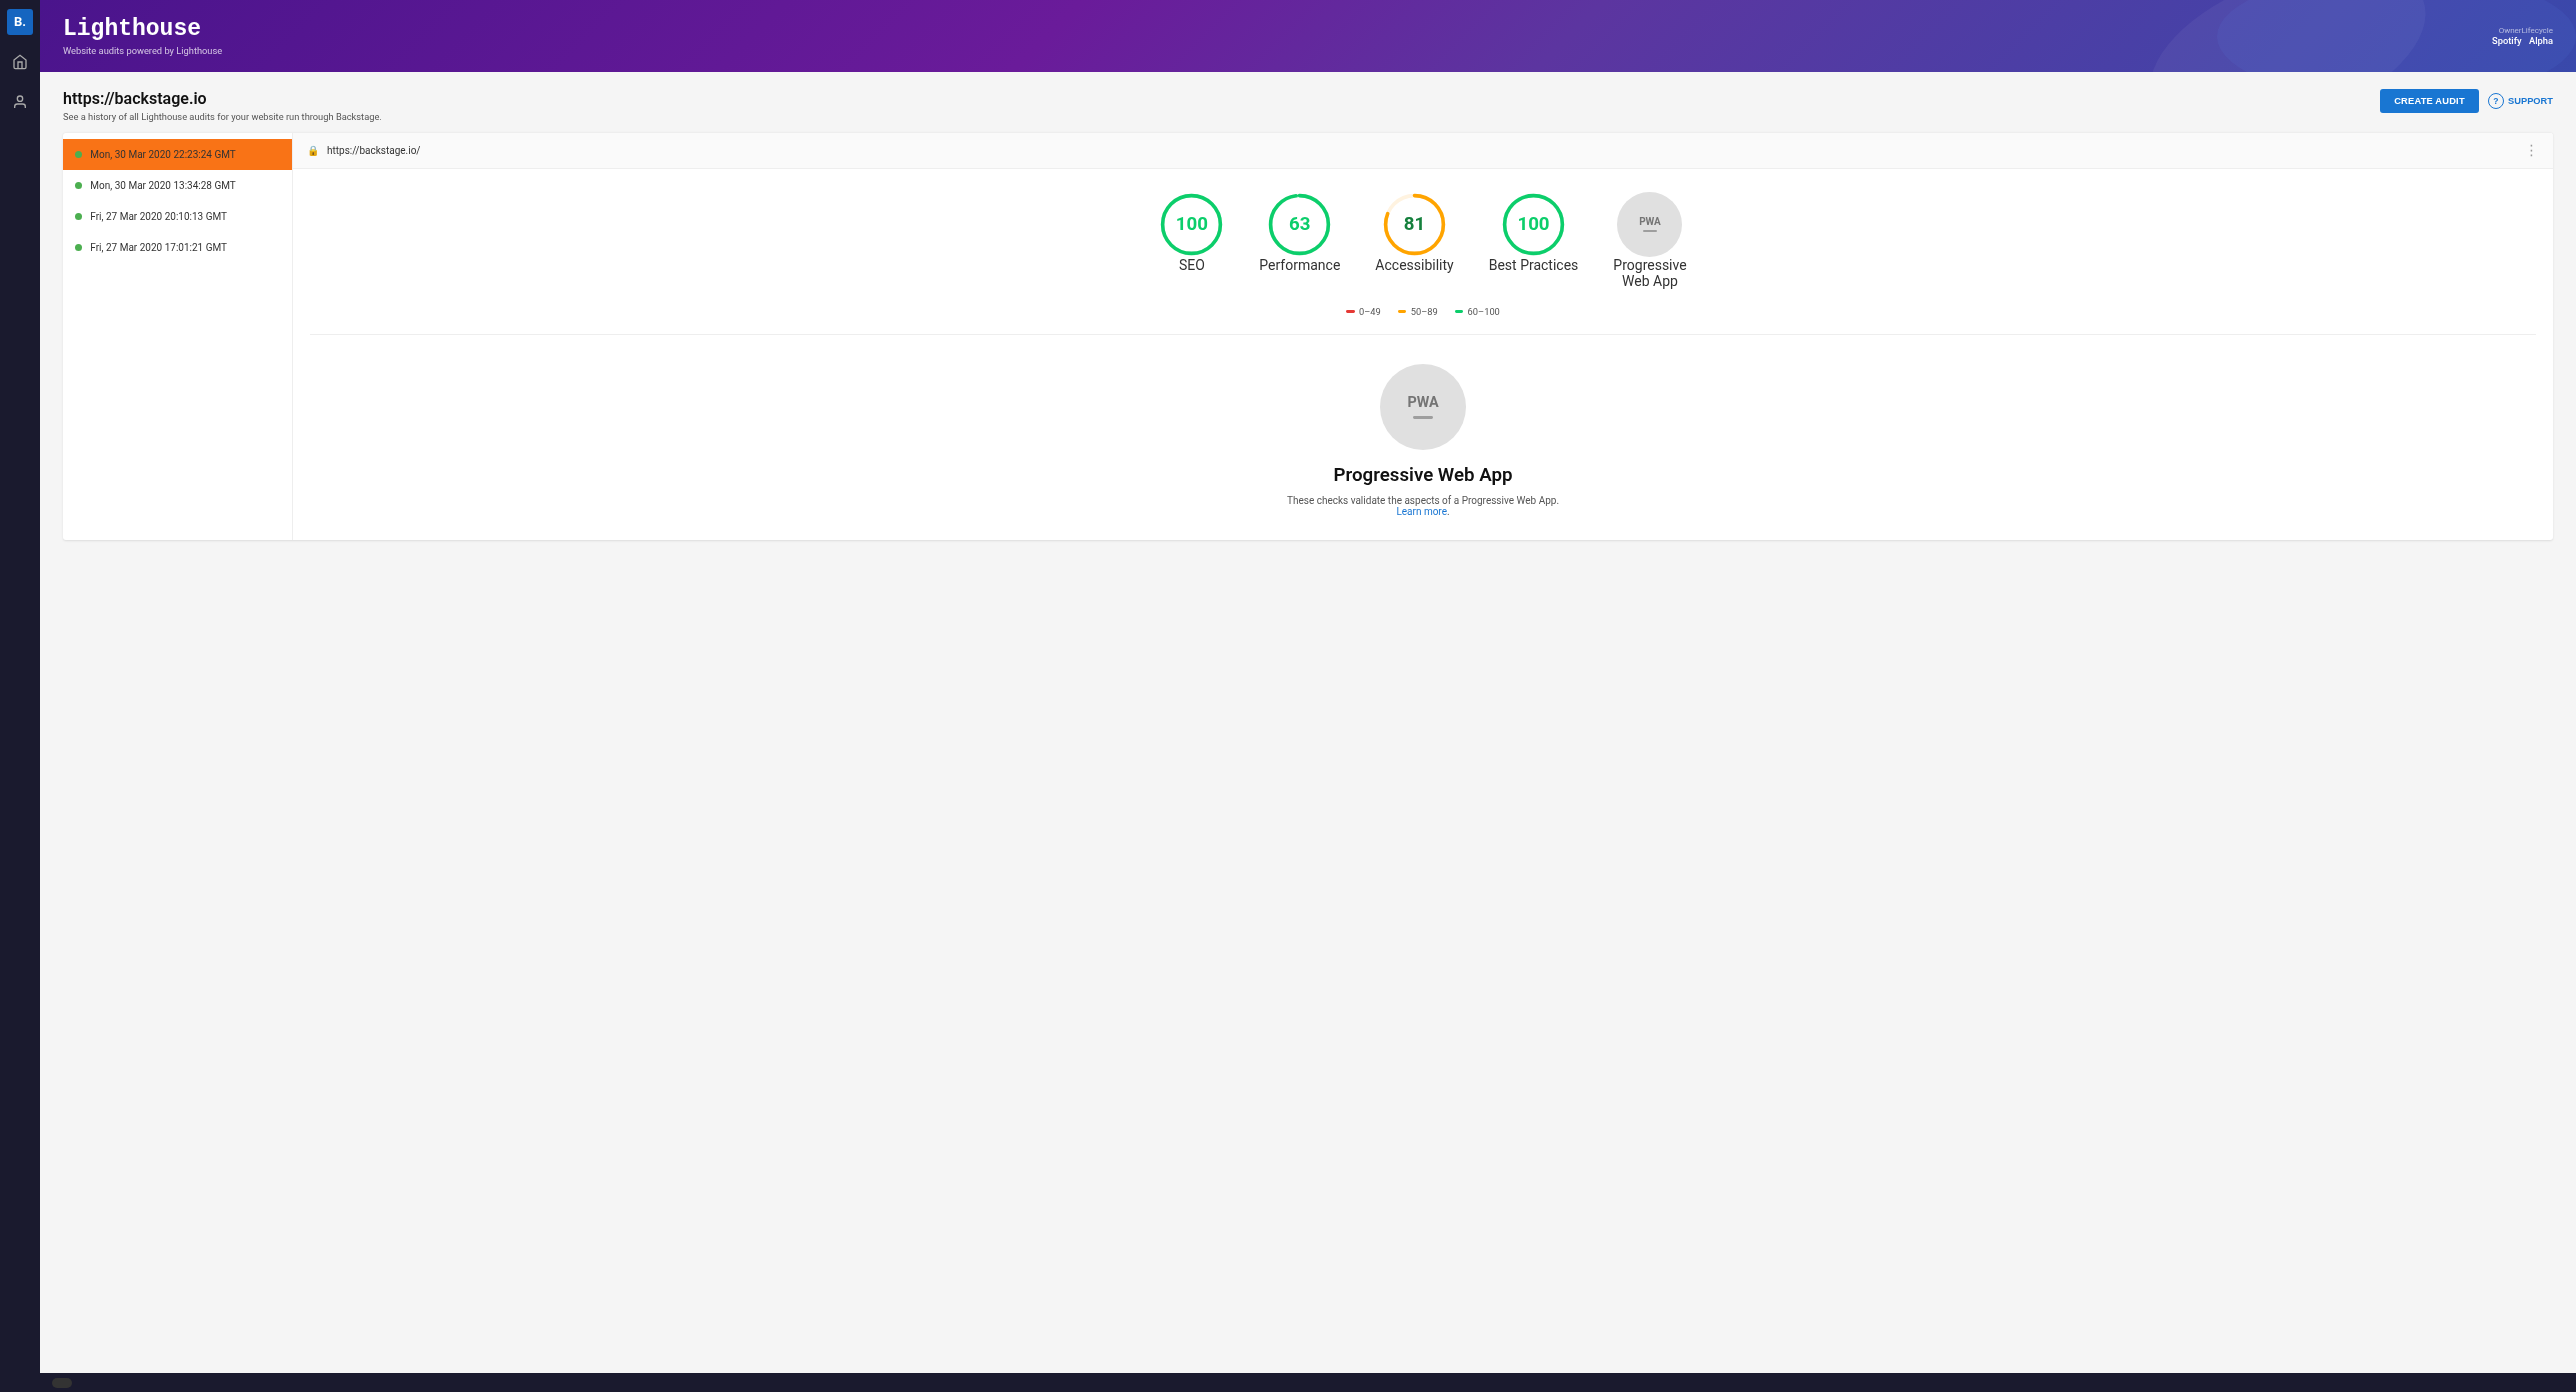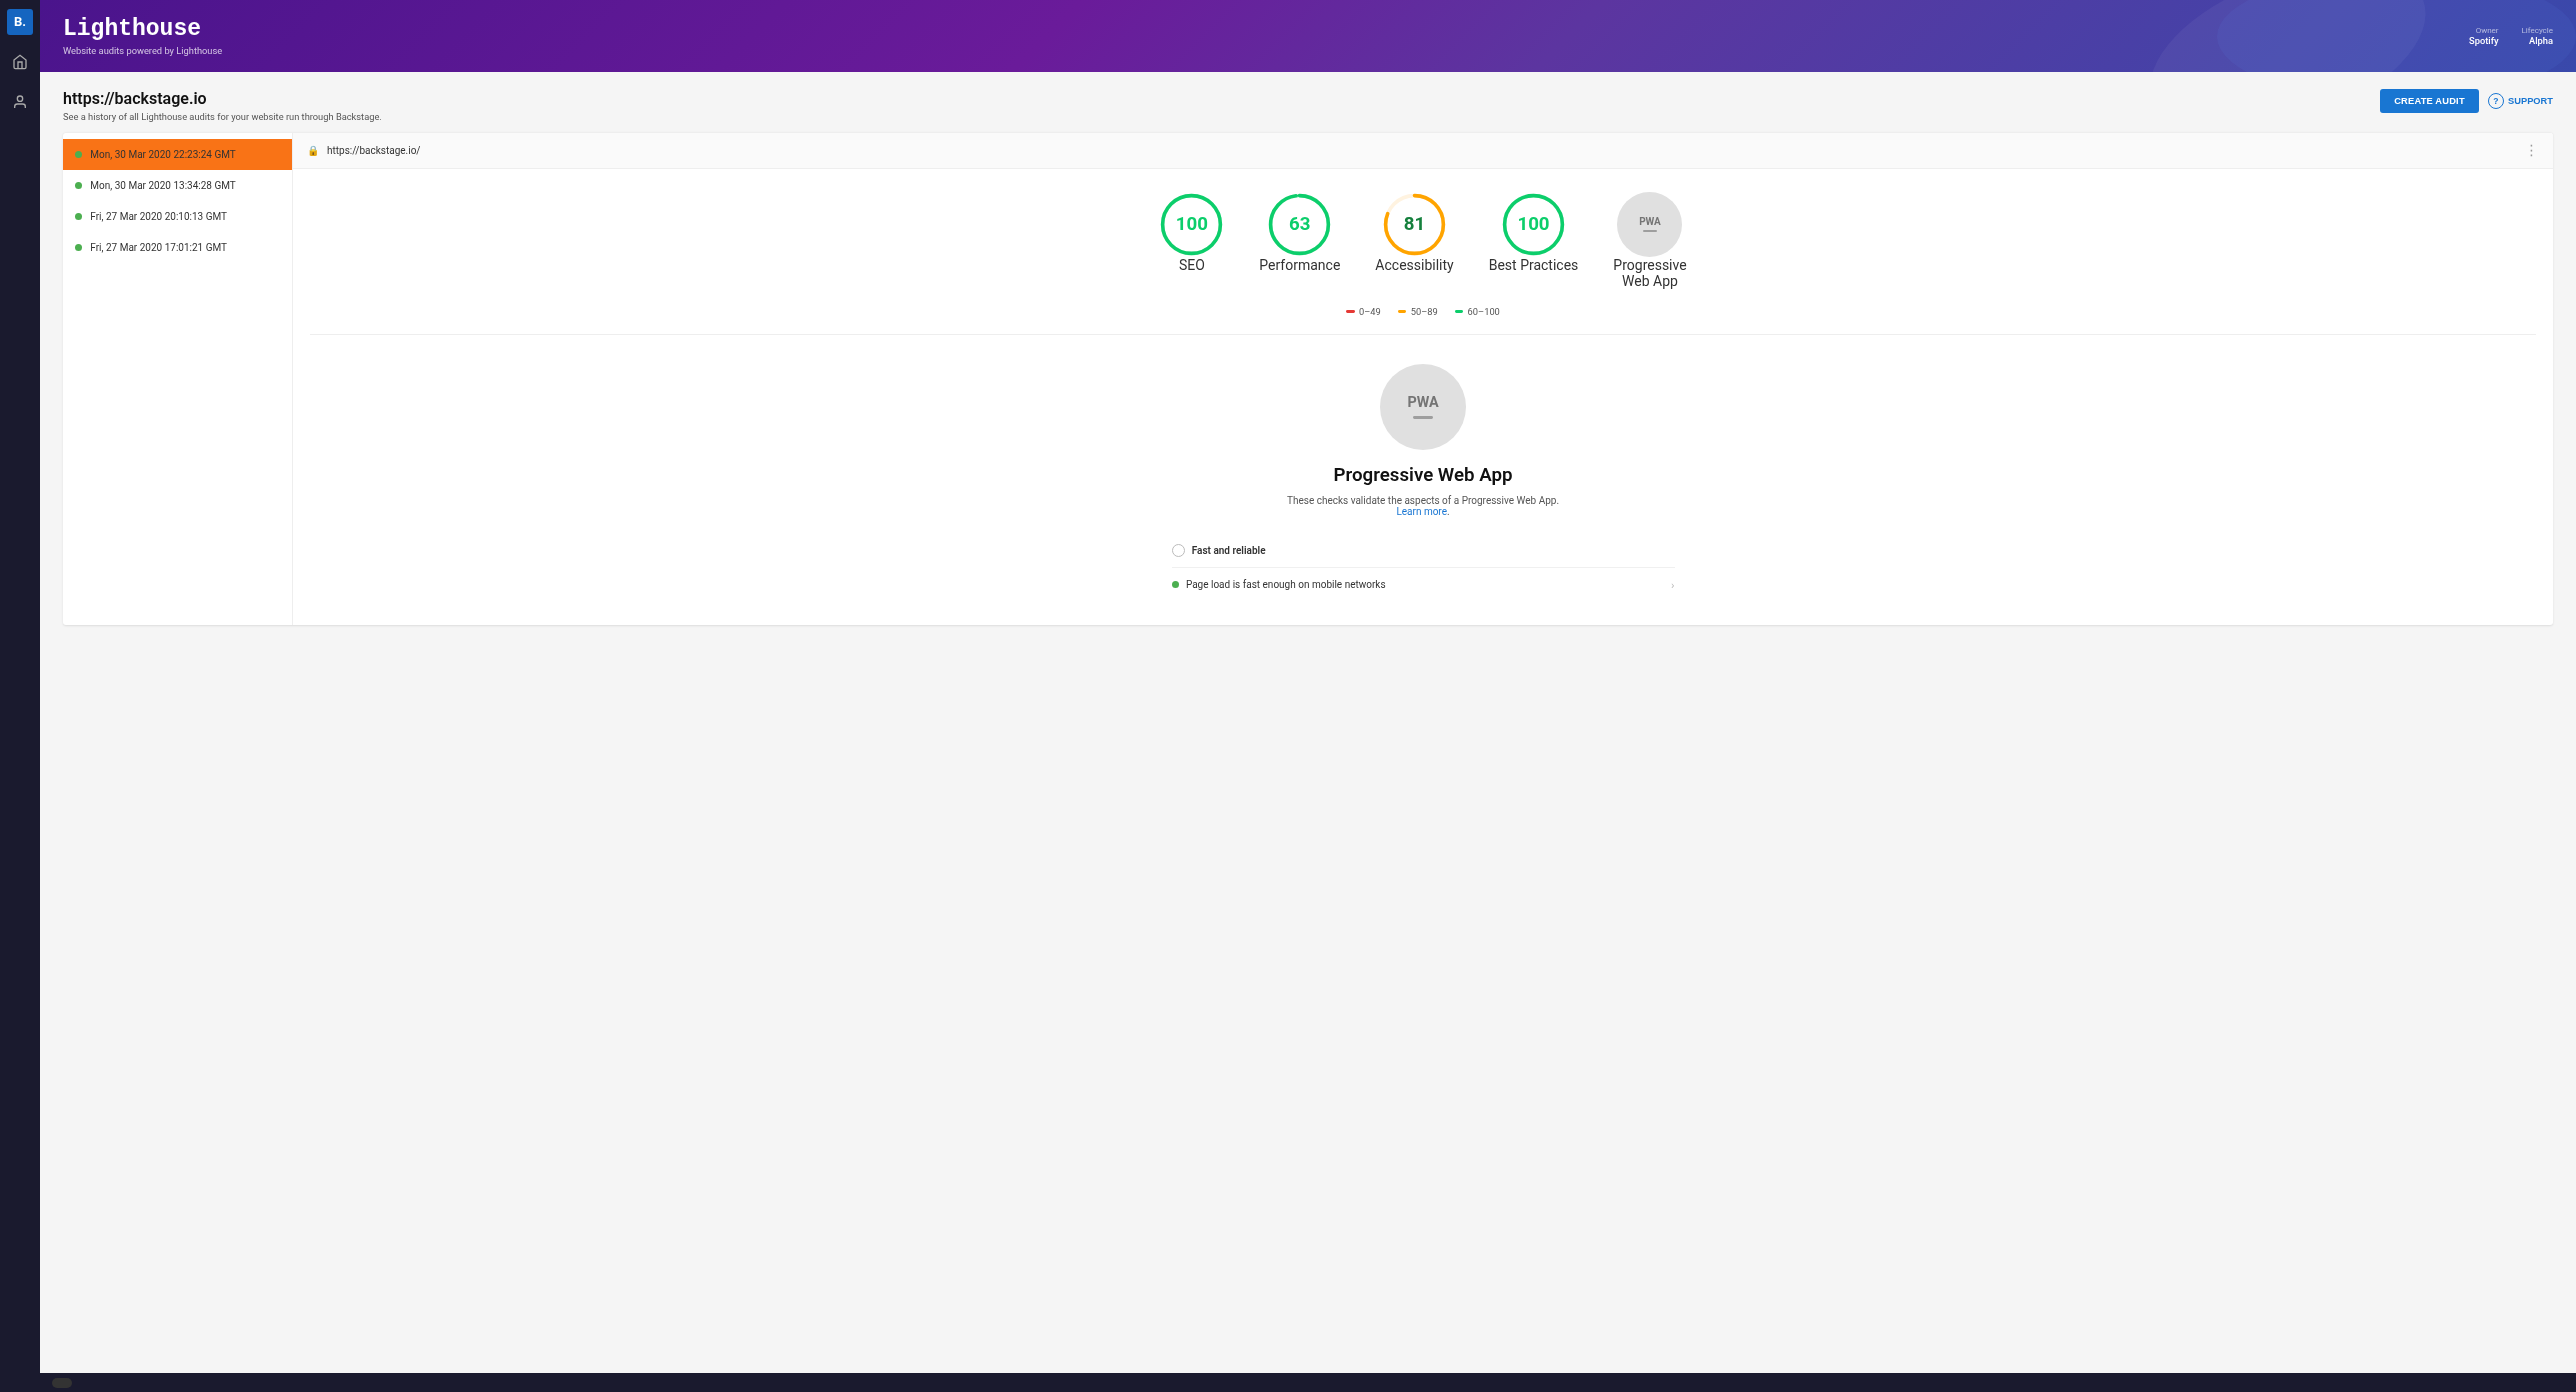--- a/index.html
+++ b/index.html
@@ -72,21 +72,21 @@
       content: '';
       position: absolute;
       bottom: -29px; right: 0;
       width: 359px; height: 129px;
       background: rgba(100,150,255,0.08);
       border-radius: 50%;
     }
     .header-title { color: white; }
     .header-title h1 { font-size: 23px; font-weight: 600; font-family: Liberation Mono, monospace; }
     .header-title p { font-size: 9.3px; color: rgba(255,255,255,0.75); margin-top: 2.9px; }
-    .header-meta { display: flex; gap: 23px; color: white; font-size: 9.3px; position: relative; z-index: 1; }
+    .header-meta { display: flex; color: white; font-size: 9.3px; position: relative; z-index: 1; }
     .header-meta-item { display: flex; flex-direction: column; align-items: flex-end; }
     .header-meta-item span:first-child { color: rgba(255,255,255,0.6); font-size: 8px; }
     .header-meta-item span:last-child { font-weight: 500; }
 
     
     .page-body {
       flex: 1;
       overflow-y: auto;
       background: #f5f5f5;
       padding: 17px 23px;
@@ -482,35 +482,20 @@
           <div class="pwa-big-circle">
             <span class="pwa-big-text">PWA</span>
             <div class="pwa-big-dash"></div>
           </div>
           <h3>Progressive Web App</h3>
           <p>
             <span>These checks validate the aspects of a Progressive Web App.</span>
             <a href="#">Learn more</a>.
           </p>
 
-          <div class="pwa-checks">
-            <div class="check-section">
-              <div class="check-section-header">
-                <div class="check-icon-gray"></div>
-                <span>Fast and reliable</span>
-              </div>
-              <div class="check-row">
-                <div class="check-row-left">
-                  <div class="check-dot-green"></div>
-                  <span>Page load is fast enough on mobile networks</span>
-                </div>
-                <span class="chevron-icon">›</span>
-              </div>
-            </div>
-          </div>
         </div>
 
       </div>
     </div>
   </div>
 
   <div class="bottom-bar">
     <div class="bottom-toggle"></div>
   </div>
 </div>

